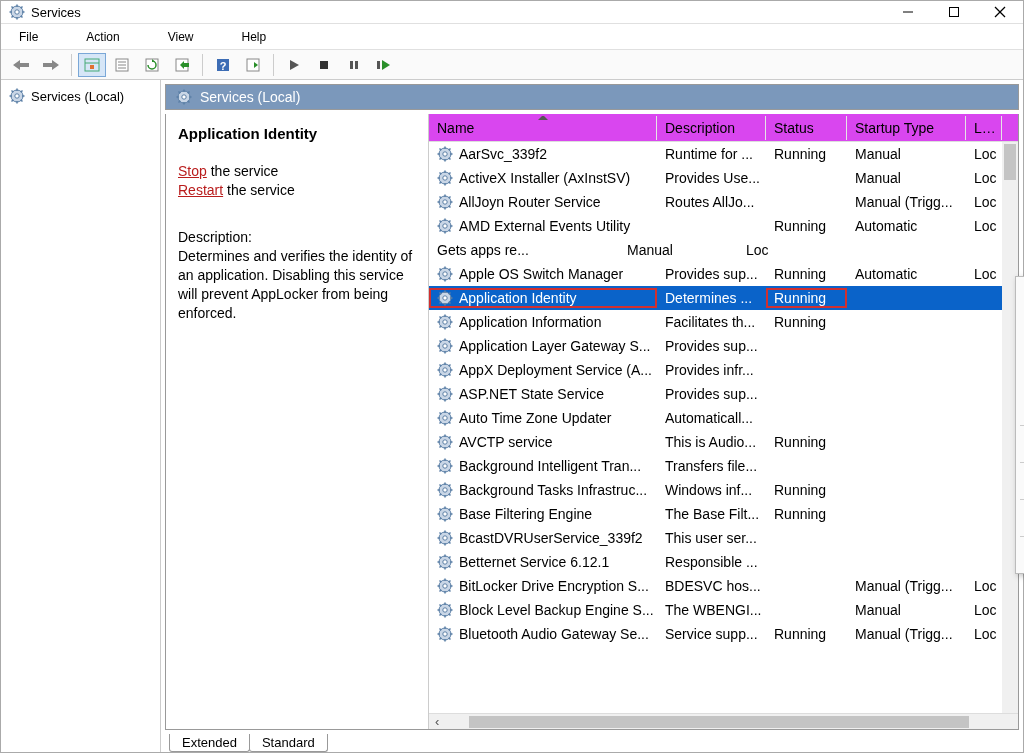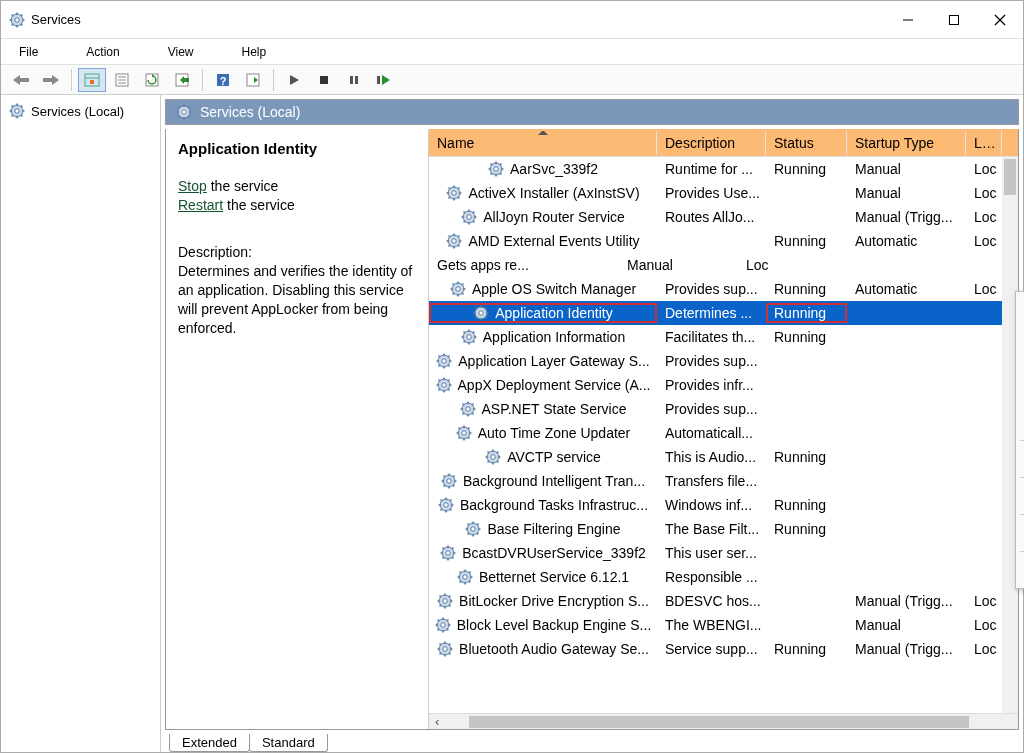--- a/index.html
+++ b/index.html
@@ -1,19 +1,19 @@
 <!DOCTYPE html>
 <html><head>
 <meta charset="utf-8">
 <style>
   * { box-sizing: border-box; }
   html, body { margin: 0; padding: 0; font-family: "Segoe UI", Tahoma, sans-serif; font-size: 13px; color: #000; background: #fff; }
   .window { width: 1024px; height: 753px; display: flex; flex-direction: column; border: 1px solid #aaa; position: relative; }
   
-  .titlebar { height: 38px; display: flex; align-items: center; padding-left: 8px; border-bottom: 1px solid #e0e0e0; }
+  .titlebar { height: 23px; display: flex; align-items: center; padding-left: 8px; border-bottom: 1px solid #e0e0e0; }
   .titlebar .app-icon { width: 16px; height: 16px; margin-right: 6px; }
   .titlebar .title { flex: 1; font-size: 13px; }
   .winbtns { display: flex; height: 100%; }
   .winbtn { width: 46px; display: flex; align-items: center; justify-content: center; }
   
   .menubar { height: 26px; display: flex; align-items: center; padding-left: 12px; border-bottom: 1px solid #e0e0e0; gap: 36px; font-size: 12px; }
   .menubar span { padding: 2px 6px; }
   
   .toolbar { height: 30px; border-bottom: 1px solid #ccc; display: flex; align-items: center; padding-left: 6px; gap: 2px; background: #fafafa; }
   .tbtn { width: 28px; height: 24px; display: flex; align-items: center; justify-content: center; border: 1px solid transparent; }
@@ -22,29 +22,29 @@
   
   .mainarea { flex: 1; display: flex; min-height: 0; }
   .treepane { width: 160px; border-right: 1px solid #ccc; padding-top: 4px; }
   .treenode { display: flex; align-items: center; padding: 4px 8px; gap: 6px; background: #fff; }
   .treenode.sel { background: #fff; }
   .rightpane { flex: 1; display: flex; flex-direction: column; min-width: 0; position: relative; }
   .panehdr { background: #7b98bb; color: #fff; padding: 4px 10px; display: flex; align-items: center; gap: 8px; font-size: 14px; border: 1px solid #999; margin: 4px 4px 0 4px; }
   .panebody { flex: 1; display: flex; margin: 4px 4px 0 4px; border: 1px solid #999; border-top: none; min-height: 0; }
   .descpane { width: 262px; padding: 10px 12px; font-size: 14px; line-height: 1.35; }
   .descpane .svc-title { font-weight: 700; font-size: 15px; margin-bottom: 18px; }
-  .descpane a { color: #14532d; }
+  .descpane a { color: #b91c1c; }
   .listpane { flex: 1; display: flex; flex-direction: column; border-left: 1px solid #ccc; min-width: 0; position: relative; }
-  .colhdr { display: flex; border-bottom: 1px solid #ddd; font-size: 14px; background: #fdba74; height: 28px; align-items: center; }
+  .colhdr { display: flex; border-bottom: 1px solid #ddd; font-size: 14px; background: #d946ef; height: 28px; align-items: center; }
   .colhdr .col { padding: 4px 8px; border-right: 1px solid #e5e5e5; overflow: hidden; text-overflow: ellipsis; white-space: nowrap; font-weight: 400; position: relative; }
   .col.sort::after { content: ""; position: absolute; left: 50%; top: -1px; width: 0; height: 0; border-left: 5px solid transparent; border-right: 5px solid transparent; border-bottom: 5px solid #555; transform: translateX(-50%); }
   .rows { flex: 1; overflow: hidden; }
   .row { display: flex; height: 24px; align-items: center; }
   .row .cell { padding: 2px 8px; overflow: hidden; text-overflow: ellipsis; white-space: nowrap; font-size: 14px; display: flex; align-items: center; }
-  .row .cell.icon-cell { gap: 6px; justify-content: center; }
+  .row .cell.icon-cell { gap: 6px; }
   .row.selected { background: #0a63c9; color: #fff; }
   .redbox { outline: 2px solid #d13030; outline-offset: -2px; }
   .c-name { width: 228px; }
   .c-desc { width: 109px; }
   .c-stat { width: 81px; }
   .c-type { width: 119px; }
   .c-log  { width: 36px; }
   .hscroll { height: 16px; background: #f0f0f0; border-top: 1px solid #ddd; display:flex; align-items:center;}
   .hscroll .thumb { height: 12px; background: #c4c4c4; margin-left: 24px; width: 500px;}
   

